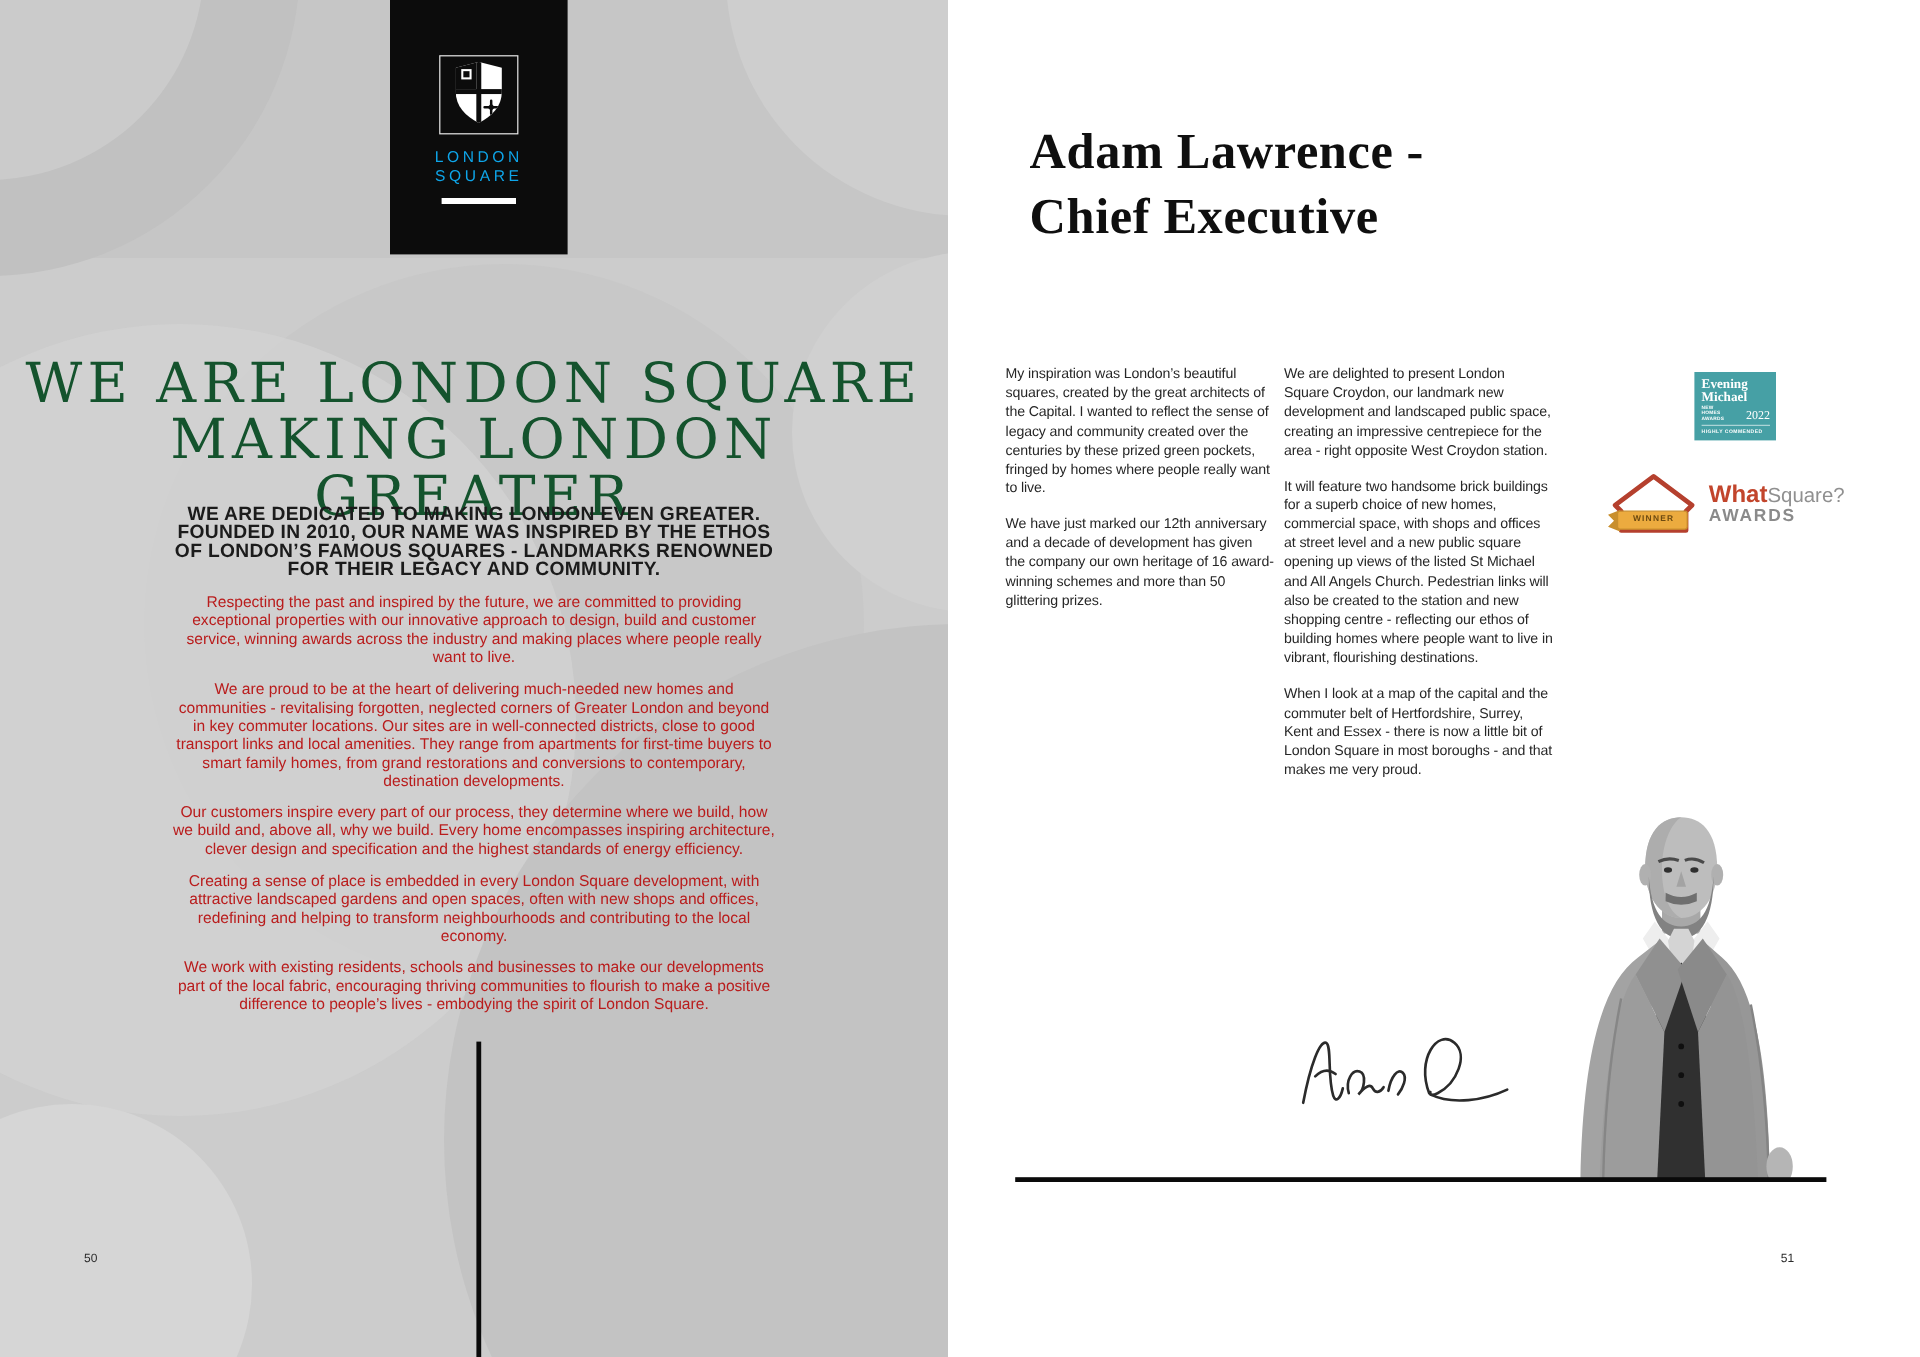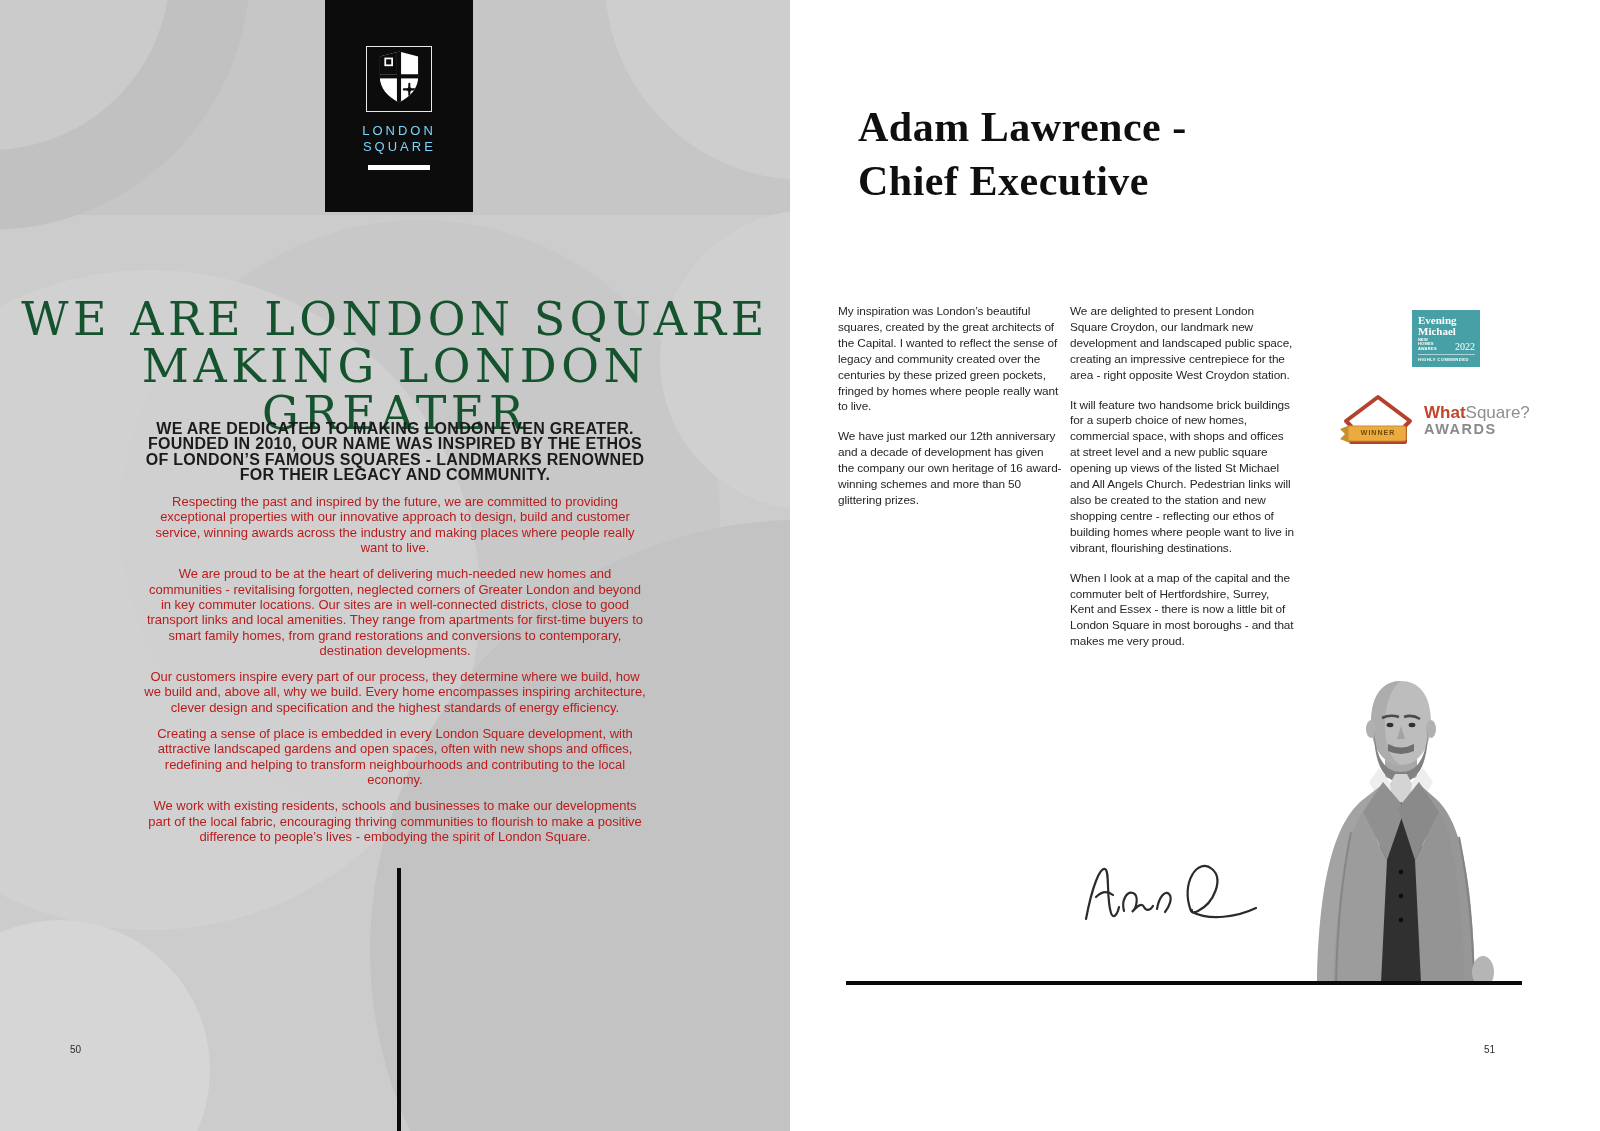--- a/index.html
+++ b/index.html
@@ -15,21 +15,21 @@
   .c7{left:605px;top:-220px;width:400px;height:400px;background:#cecece;}
   .c6{left:120px;top:220px;width:600px;height:600px;background:#c8c8c8;}
   .c2{left:-180px;top:270px;width:660px;height:660px;background:#d2d2d2;opacity:.8;}
   .c4{left:660px;top:210px;width:300px;height:300px;background:#d0d0d0;}
   .c3{left:370px;top:520px;width:860px;height:860px;background:#c3c3c3;}
   .c5{left:-90px;top:920px;width:300px;height:300px;background:#d6d6d6;}
 
   .logo-banner{position:absolute;left:325px;top:0;width:148px;height:212px;background:#0c0c0c;
                display:flex;flex-direction:column;align-items:center;box-sizing:border-box;padding-top:46px;z-index:5;}
   .shield-frame{width:64px;height:64px;border:1px solid #e9e9e9;display:flex;align-items:center;justify-content:center;}
-  .logo-text{margin-top:11px;color:#7dd3fc;font-size:13px;letter-spacing:3px;line-height:16px;text-align:right;white-space:pre-line;}
+  .logo-text{margin-top:11px;color:#0ea5e9;font-size:13px;letter-spacing:3px;line-height:16px;text-align:center;white-space:pre-line;}
   .logo-bar{width:62px;height:5px;background:#ffffff;margin-top:10px;}
 
   .left-title{position:absolute;left:0;top:296px;width:790px;text-align:center;color:#14532d;
               font-family:"DejaVu Serif",serif;font-weight:400;font-size:46px;line-height:47px;
               letter-spacing:4.5px;white-space:pre-line;z-index:4;}
   .left-body{position:absolute;left:50%;top:421px;transform:translateX(-50%);width:575px;text-align:center;z-index:4;}
   .left-intro{font-weight:700;font-size:16px;line-height:15.3px;letter-spacing:.3px;color:#1b1b1b;
               white-space:pre-line;margin-bottom:12px;}
   .left-body p{margin:0 auto 11px auto;max-width:505px;font-size:13px;line-height:15.3px;color:#b91c1c;}
   .vrule{position:absolute;left:397px;top:868px;width:4px;height:263px;background:#0a0a0a;z-index:6;}
@@ -51,21 +51,21 @@
   .es-masthead{font-family:"Liberation Serif",serif;font-weight:700;font-size:11px;line-height:10.5px;white-space:pre-line;}
   .es-mid{display:flex;align-items:flex-end;gap:14px;margin-top:2px;}
   .es-event{font-weight:700;font-size:4px;line-height:4.4px;white-space:pre-line;letter-spacing:.2px;}
   .es-year{font-family:"Liberation Serif",serif;font-size:10px;line-height:9px;}
   .es-result{font-weight:700;font-size:4.2px;letter-spacing:.4px;margin-top:2.5px;border-top:.5px solid rgba(255,255,255,.55);padding-top:2px;}
 
   .award-wh{position:absolute;left:546px;top:392px;width:170px;height:62px;}
   .wh-ribbon-label{position:absolute;left:14px;top:37px;width:56px;text-align:center;
                    font-size:7px;font-weight:700;letter-spacing:1px;color:#6d4a10;}
   .wh-text{position:absolute;left:88px;top:12px;line-height:17px;white-space:nowrap;}
-  .wh-what{font-weight:700;font-size:17px;color:#c2452c;}
+  .wh-what{font-weight:700;font-size:20px;color:#c2452c;}
   .wh-house-word{font-weight:400;font-size:17px;color:#909090;}
   .wh-awards{font-weight:700;font-size:14.5px;letter-spacing:1.5px;color:#8a8a8a;}
 
   .signature{position:absolute;left:282px;top:845px;}
   .portrait{position:absolute;left:503px;top:672px;width:205px;height:311px;overflow:hidden;}
   .hrule{position:absolute;left:56px;top:981px;width:676px;height:4px;background:#0a0a0a;z-index:8;}
 </style>
 </head>
 <body>
 

